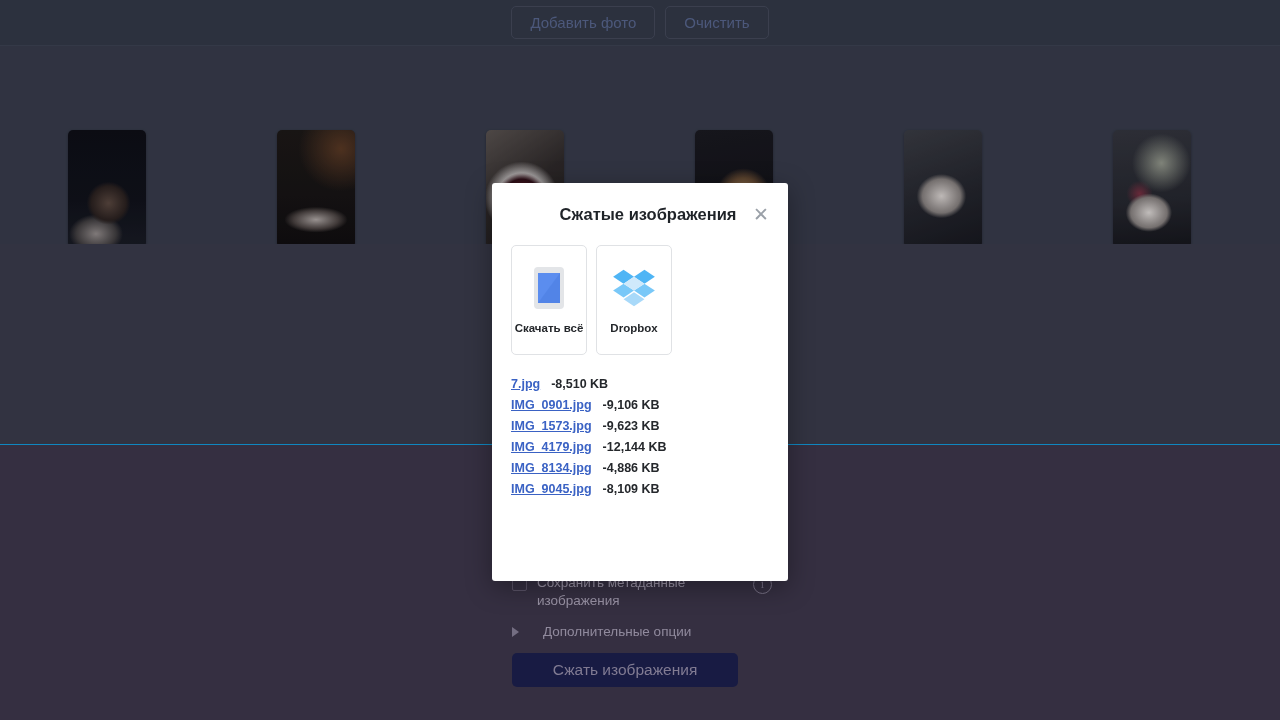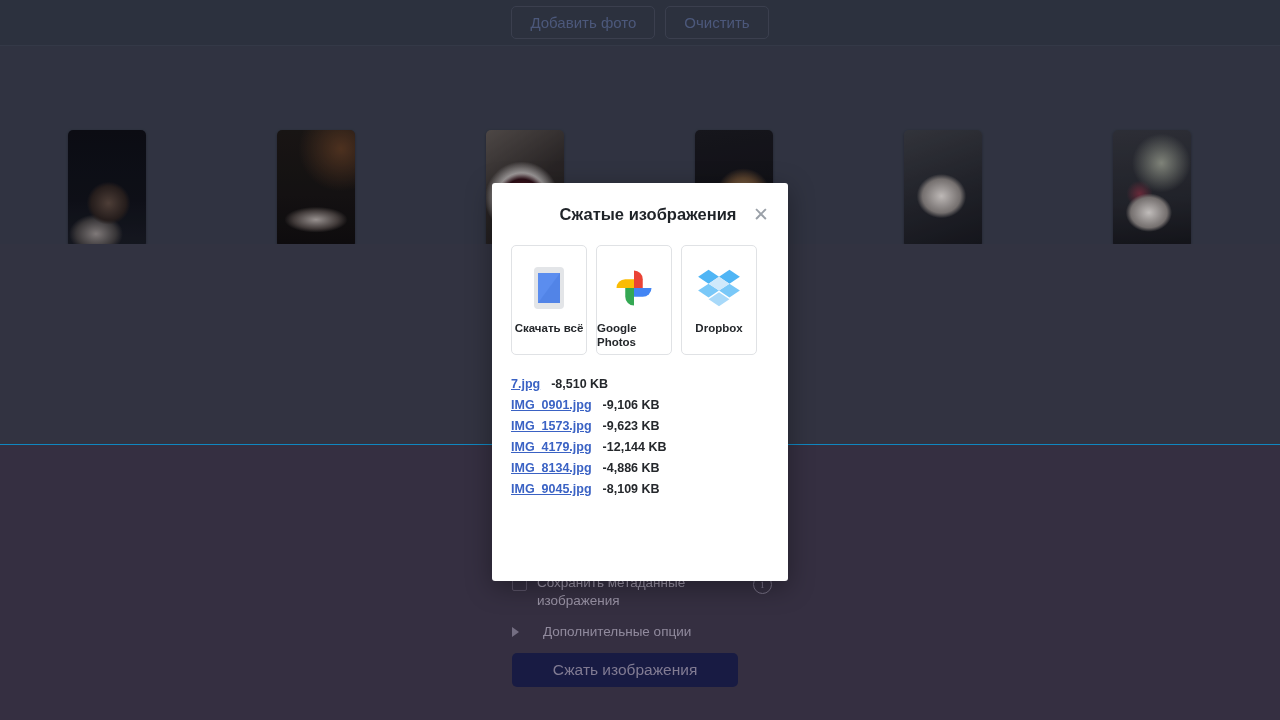--- a/index.html
+++ b/index.html
@@ -258,20 +258,21 @@
     background: #fff;
   }
 
   .card-icon { height: 46px; display: flex; align-items: center; justify-content: center; }
 
   .card-label {
     margin-top: 10px;
     font-size: 11.5px;
     font-weight: bold;
     color: #24272b;
+    text-align: center;
     line-height: 1.25;
   }
 
   .filelist {
     padding: 22px 19px 0 19px;
     flex: 1;
   }
 
   .filerow {
     display: flex;
@@ -369,32 +370,20 @@
           <svg width="30" height="42" viewBox="0 0 30 42">
             <rect x="0" y="0" width="30" height="42" rx="4" fill="#e3e5e8"></rect>
             <rect x="4" y="6" width="22" height="30" fill="#5b8def"></rect>
             <path d="M4 36 L26 6 L26 36 Z" fill="#4a7de0" opacity=".55"></path>
           </svg>
         </div>
         <div class="card-label">Скачать
 всё</div>
       </div>
 
-      <div class="card">
-        <div class="card-icon">
-          <svg width="42" height="42" viewBox="0 0 48 48">
-            <path d="M24 4 a10 10 0 0 1 10 10 v10 H24 Z" fill="#ea4335"></path>
-            <path d="M44 24 a10 10 0 0 1 -10 10 H24 V24 Z" fill="#4285f4"></path>
-            <path d="M24 44 a10 10 0 0 1 -10 -10 V24 h10 Z" fill="#34a853"></path>
-            <path d="M4 24 a10 10 0 0 1 10 -10 h10 v10 Z" fill="#fbbc04"></path>
-          </svg>
-        </div>
-        <div class="card-label">Google
-Photos</div>
-      </div>
 
       <div class="card">
         <div class="card-icon">
           <svg width="42" height="40" viewBox="0 0 48 46">
             <path d="M12 2 L0 10 L12 18 L24 10 Z" fill="#4fb5f5"></path>
             <path d="M36 2 L48 10 L36 18 L24 10 Z" fill="#4fb5f5"></path>
             <path d="M0 26 L12 18 L24 26 L12 34 Z" fill="#79c8f8"></path>
             <path d="M48 26 L36 18 L24 26 L36 34 Z" fill="#79c8f8"></path>
             <path d="M12 18 L24 10 L36 18 L24 26 Z" fill="#cfe9fb"></path>
             <path d="M12 36 L24 28 L36 36 L24 44 Z" fill="#a8d9f9"></path>

